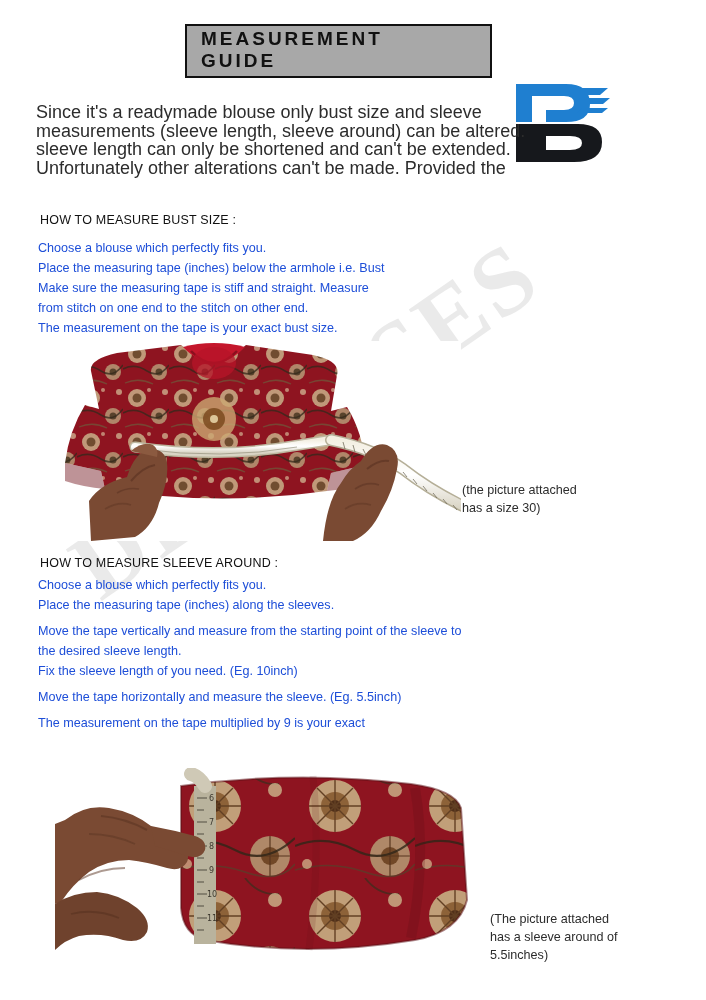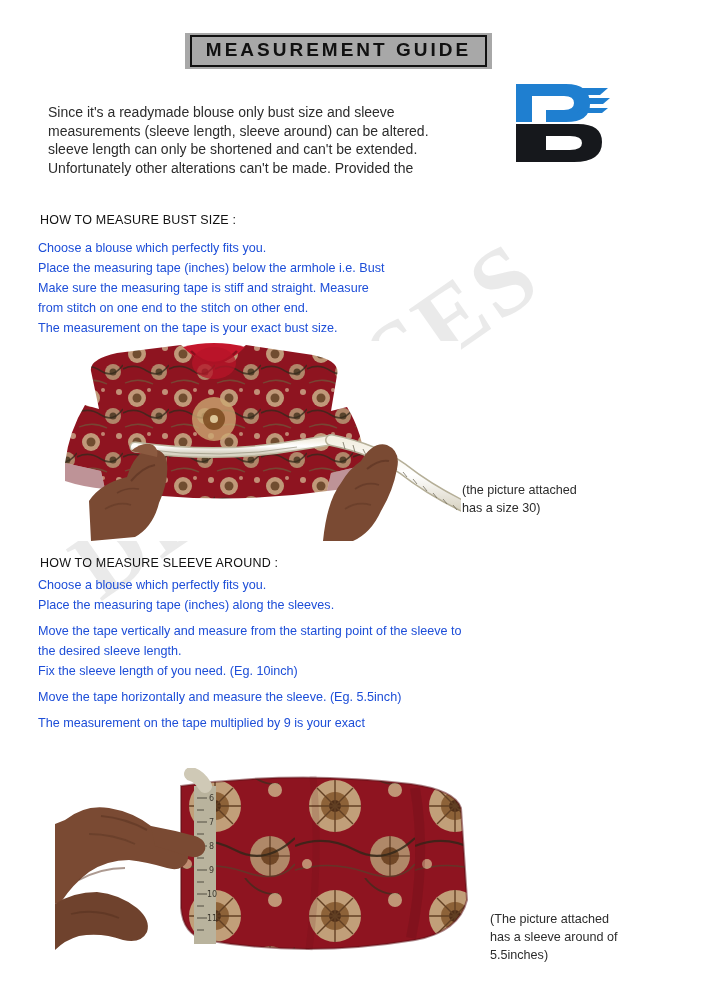--- a/index.html
+++ b/index.html
@@ -55,21 +55,21 @@
     width: 307px;
     height: 36px;
     background: #a8a8a8;
     display: flex;
     align-items: center;
     justify-content: center;
     z-index: 10;
   }
   .title-inner {
     border: 2px solid #111;
-    padding: 2px 14px 4px 14px;
+    padding: 2px 24px 4px 14px;
     background: #a8a8a8;
   }
   .title-text {
     font-size: 19px;
     font-weight: 700;
     letter-spacing: 3px;
     color: #111;
   }
 
   
@@ -78,24 +78,24 @@
     left: 508px;
     top: 78px;
     width: 105px;
     height: 90px;
     z-index: 10;
   }
 
   
   .intro {
     position: absolute;
-    left: 48px;
+    left: 36px;
     top: 103px;
     width: 445px;
-    font-size: 14px;
+    font-size: 18px;
     line-height: 18.5px;
     color: #2c2c2c;
     z-index: 10;
   }
   .intro div { white-space: nowrap; }
 
   .section-head {
     position: absolute;
     font-size: 12.5px;
     font-weight: 400;

